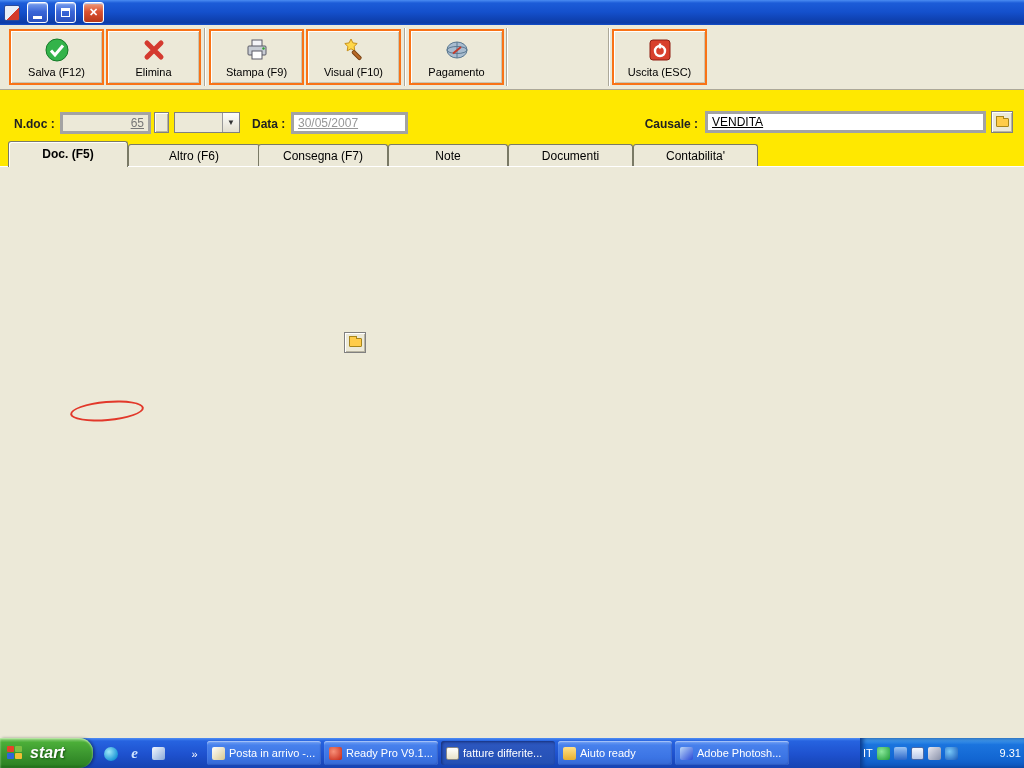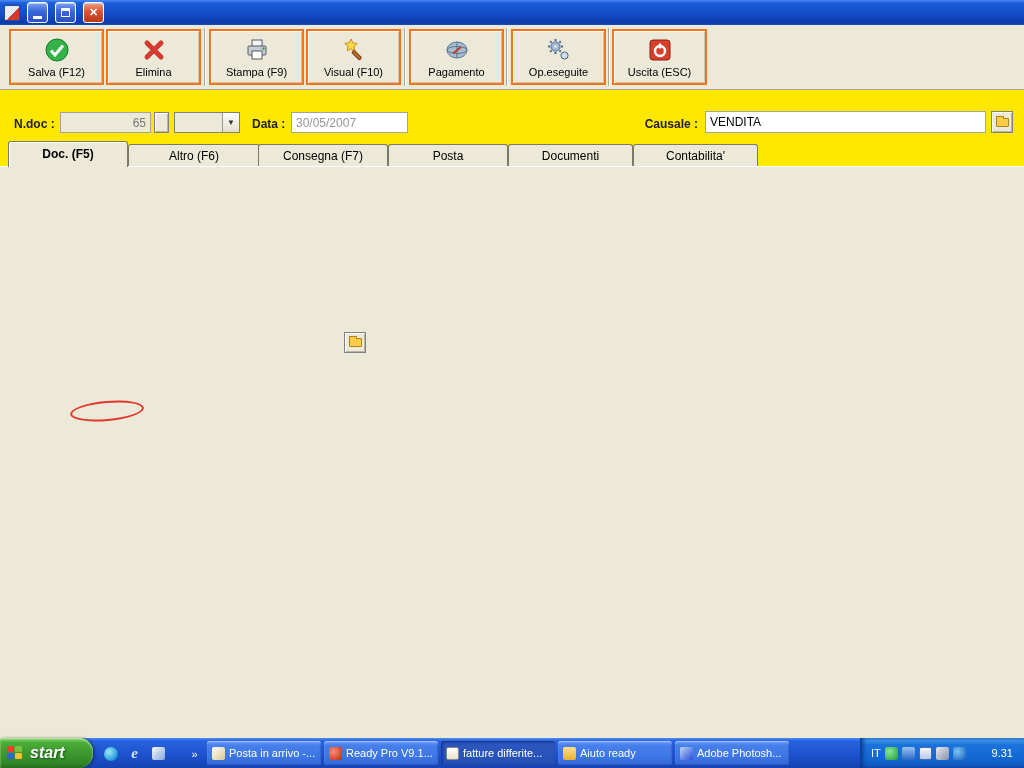--- a/index.html
+++ b/index.html
@@ -24,21 +24,21 @@
 .toolbar { position:absolute; top:25px; left:0; width:1024px; height:65px; background:#ECE9D8; border-bottom:1px solid #ACA899; }
 .tb-btn { position:absolute; top:4px; width:95px; height:56px; background:#ECE9D8;
   border:2px solid #f97316; box-shadow:inset 1px 1px 0 #fff, inset -1px -1px 0 #C9C5B2;
   display:flex; flex-direction:column; align-items:center; justify-content:center; gap:3px; font-size:11px; cursor:default; }
 .tb-ic { width:26px; height:26px; }
 .tb-sep { position:absolute; top:3px; height:58px; width:0; border-left:1px solid #ACA899; border-right:1px solid #FFFFFF; }
 
 
 .yellow { position:absolute; top:90px; left:0; width:1024px; height:77px; background:#FFE800; }
 .hlabel { position:absolute; font-weight:bold; color:#222; font-size:12px; }
-.tb-input { position:absolute; border:1px solid #a3a3a3; background:#fff; display:flex; align-items:center; padding:8px 4px; font-size:12px; }
+.tb-input { position:absolute; border:3px solid #a3a3a3; background:#fff; display:flex; align-items:center; padding:8px 4px; font-size:12px;text-decoration:underline; }
 .tb-input.right { justify-content:flex-end; }
 .tb-input.dis { background:#ECE9D8; color:#777; }
 .tb-input.graytext { color:#979797; }
 .mini-btn { position:absolute; background:#ECE9D8; border:1px solid #808080;
   box-shadow:inset 1px 1px 0 #fff, inset -1px -1px 0 #B8B4A2;
   display:flex; align-items:center; justify-content:center; font-size:11px; cursor:default; }
 .combo { position:absolute; background:#fff; border:1px solid #2B2B2B; display:flex; align-items:center; }
 .combo .val { flex:1; padding:0 4px; font-size:12px; white-space:nowrap; overflow:hidden; }
 .combo .dd { width:17px; align-self:stretch; background:linear-gradient(180deg,#FDFDFB,#E3DFCF);
   border-left:1px solid #999; display:flex; align-items:center; justify-content:center; font-size:8px; color:#333; }
@@ -113,21 +113,21 @@
   font-size:13px; color:#fff; cursor:default; z-index:4; }
 .task { position:absolute; top:741px; height:24px; width:114px; border-radius:3px;
   background:linear-gradient(180deg,#71A1F5 0%,#4780EC 18%,#3B74E4 70%,#3568D4 100%);
   box-shadow:inset 0 1px 1px #A8C4F8, inset -1px -1px 1px #2E5CC4;
   color:#fff; font-size:11px; display:flex; align-items:center; gap:4px; padding:0 5px;
   overflow:hidden; white-space:nowrap; cursor:default; z-index:4; }
 .task.active { background:linear-gradient(180deg,#2E58C0,#2450B4); box-shadow:inset 1px 1px 3px #142C74; }
 .task .tic { width:13px; height:13px; flex:0 0 auto; border-radius:2px; }
 .tray { position:absolute; top:738px; left:860px; width:164px; height:30px;
   background:linear-gradient(180deg,#52AAF2 0%,#1B74DE 22%,#1266D2 70%,#0E56BC 100%);
-  box-shadow:inset 3px 0 4px #0A3A8C; display:flex; align-items:center; gap:4px; padding:0 11px;
+  box-shadow:inset 3px 0 4px #0A3A8C; display:flex; align-items:center; gap:4px; padding:0 3px;
   color:#fff; font-size:11px; z-index:4; }
 .tray .ti { width:13px; height:13px; border-radius:2px; }
 .tray .clock { margin-left:auto; }
 </style>
 </head>
 <body>
 
 <div id="screen">
 
   <div class="titlebar">
@@ -176,32 +176,20 @@
     <div class="tb-btn" style="left:409px">
       <svg class="tb-ic" viewBox="0 0 26 26">
         <ellipse cx="13" cy="13" rx="10" ry="8" fill="#A8BCCF" stroke="#5A7890"></ellipse>
         <ellipse cx="13" cy="13" rx="10" ry="3.5" fill="none" stroke="#5A7890"></ellipse>
         <path d="M13 5v16" stroke="#5A7890"></path>
         <path d="M9 16.5l8-6.5" stroke="#C23A2A" stroke-width="2"></path>
       </svg>
       <span>Pagamento</span>
     </div>
     <i class="tb-sep" style="left:506px"></i>
-    <div class="tb-btn" style="left:511px">
-      <svg class="tb-ic" viewBox="0 0 26 26">
-        <g stroke="#4A6890" stroke-width="2">
-          <path d="M9.5 4V2M9.5 15v2M4 9.5H2M15 9.5h2M5.6 5.6L4.2 4.2M13.4 13.4l1.4 1.4M5.6 13.4l-1.4 1.4M13.4 5.6l1.4-1.4"></path>
-        </g>
-        <circle cx="9.5" cy="9.5" r="4.6" fill="#9FB8D8" stroke="#4A6890"></circle>
-        <circle cx="9.5" cy="9.5" r="1.5" fill="#ECE9D8"></circle>
-        <circle cx="18.5" cy="18.5" r="3.6" fill="#C8D6E8" stroke="#4A6890"></circle>
-        <circle cx="18.5" cy="18.5" r="1.2" fill="#ECE9D8"></circle>
-      </svg>
-      <span>Op.eseguite</span>
-    </div>
     <i class="tb-sep" style="left:608px"></i>
     <div class="tb-btn" style="left:612px">
       <svg class="tb-ic" viewBox="0 0 26 26">
         <rect x="3" y="3" width="20" height="20" rx="3" fill="#D8402C" stroke="#8F1F12"></rect>
         <circle cx="13" cy="14" r="5" fill="none" stroke="#fff" stroke-width="2.4"></circle>
         <path d="M13 6.5v5" stroke="#fff" stroke-width="2.4"></path>
       </svg>
       <span>Uscita (ESC)</span>
     </div>
   </div>
@@ -224,21 +212,21 @@
   <div class="tb-input" style="left:705px; top:111px; width:281px; height:22px">
       <span>VENDITA</span>
     </div>
   <div class="mini-btn" style="left:991px; top:111px; width:22px; height:22px">
       <span class="folder-ic"></span>
     </div>
 
   <div class="tab active" style="left:8px; width:120px"><span>Doc. (F5)</span></div>
   <div class="tab" style="left:128px; width:132px"><span>Altro (F6)</span></div>
   <div class="tab" style="left:258px; width:130px"><span>Consegna (F7)</span></div>
-  <div class="tab" style="left:388px; width:120px"><span>Posta</span></div>
+  <div class="tab" style="left:388px; width:120px"><span>Note</span></div>
   <div class="tab" style="left:508px; width:125px"><span>Documenti</span></div>
   <div class="tab" style="left:633px; width:125px"><span>Contabilita'</span></div>
 
   <div class="mainpanel"></div>
 
   <div class="groupbox" style="left:45px; top:181px; width:325px; height:52px">
     <span class="legend">Riferimento documento cliente/fornitore</span>
     <span class="flabel" style="left:12px; top:19px">Num.:</span>
     <div class="tb-input dk" style="left:50px; top:16px; width:110px; height:21px">
         <span></span>

